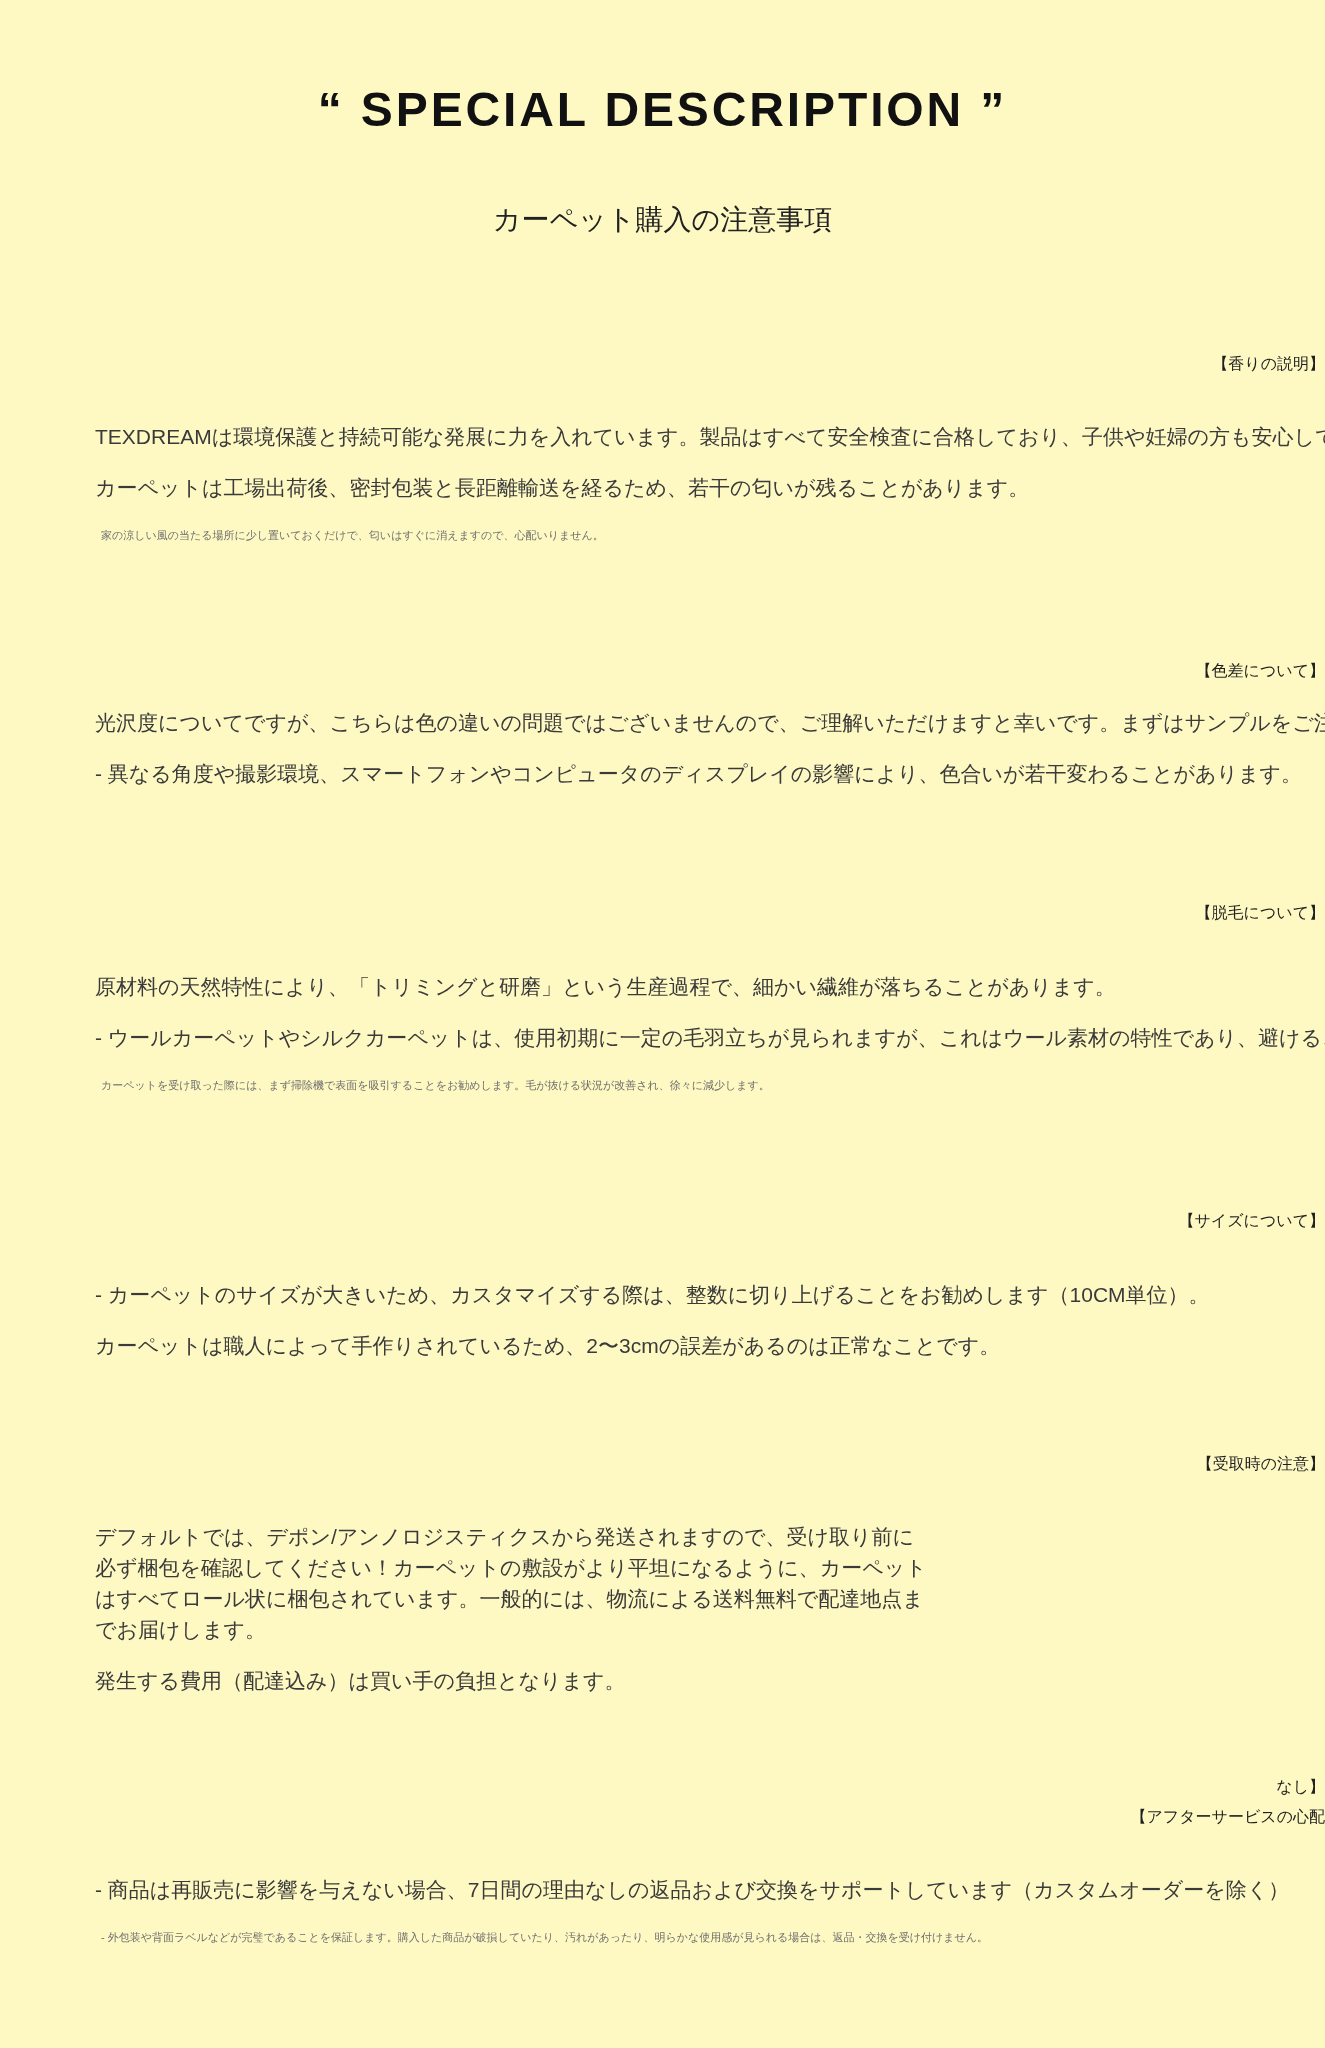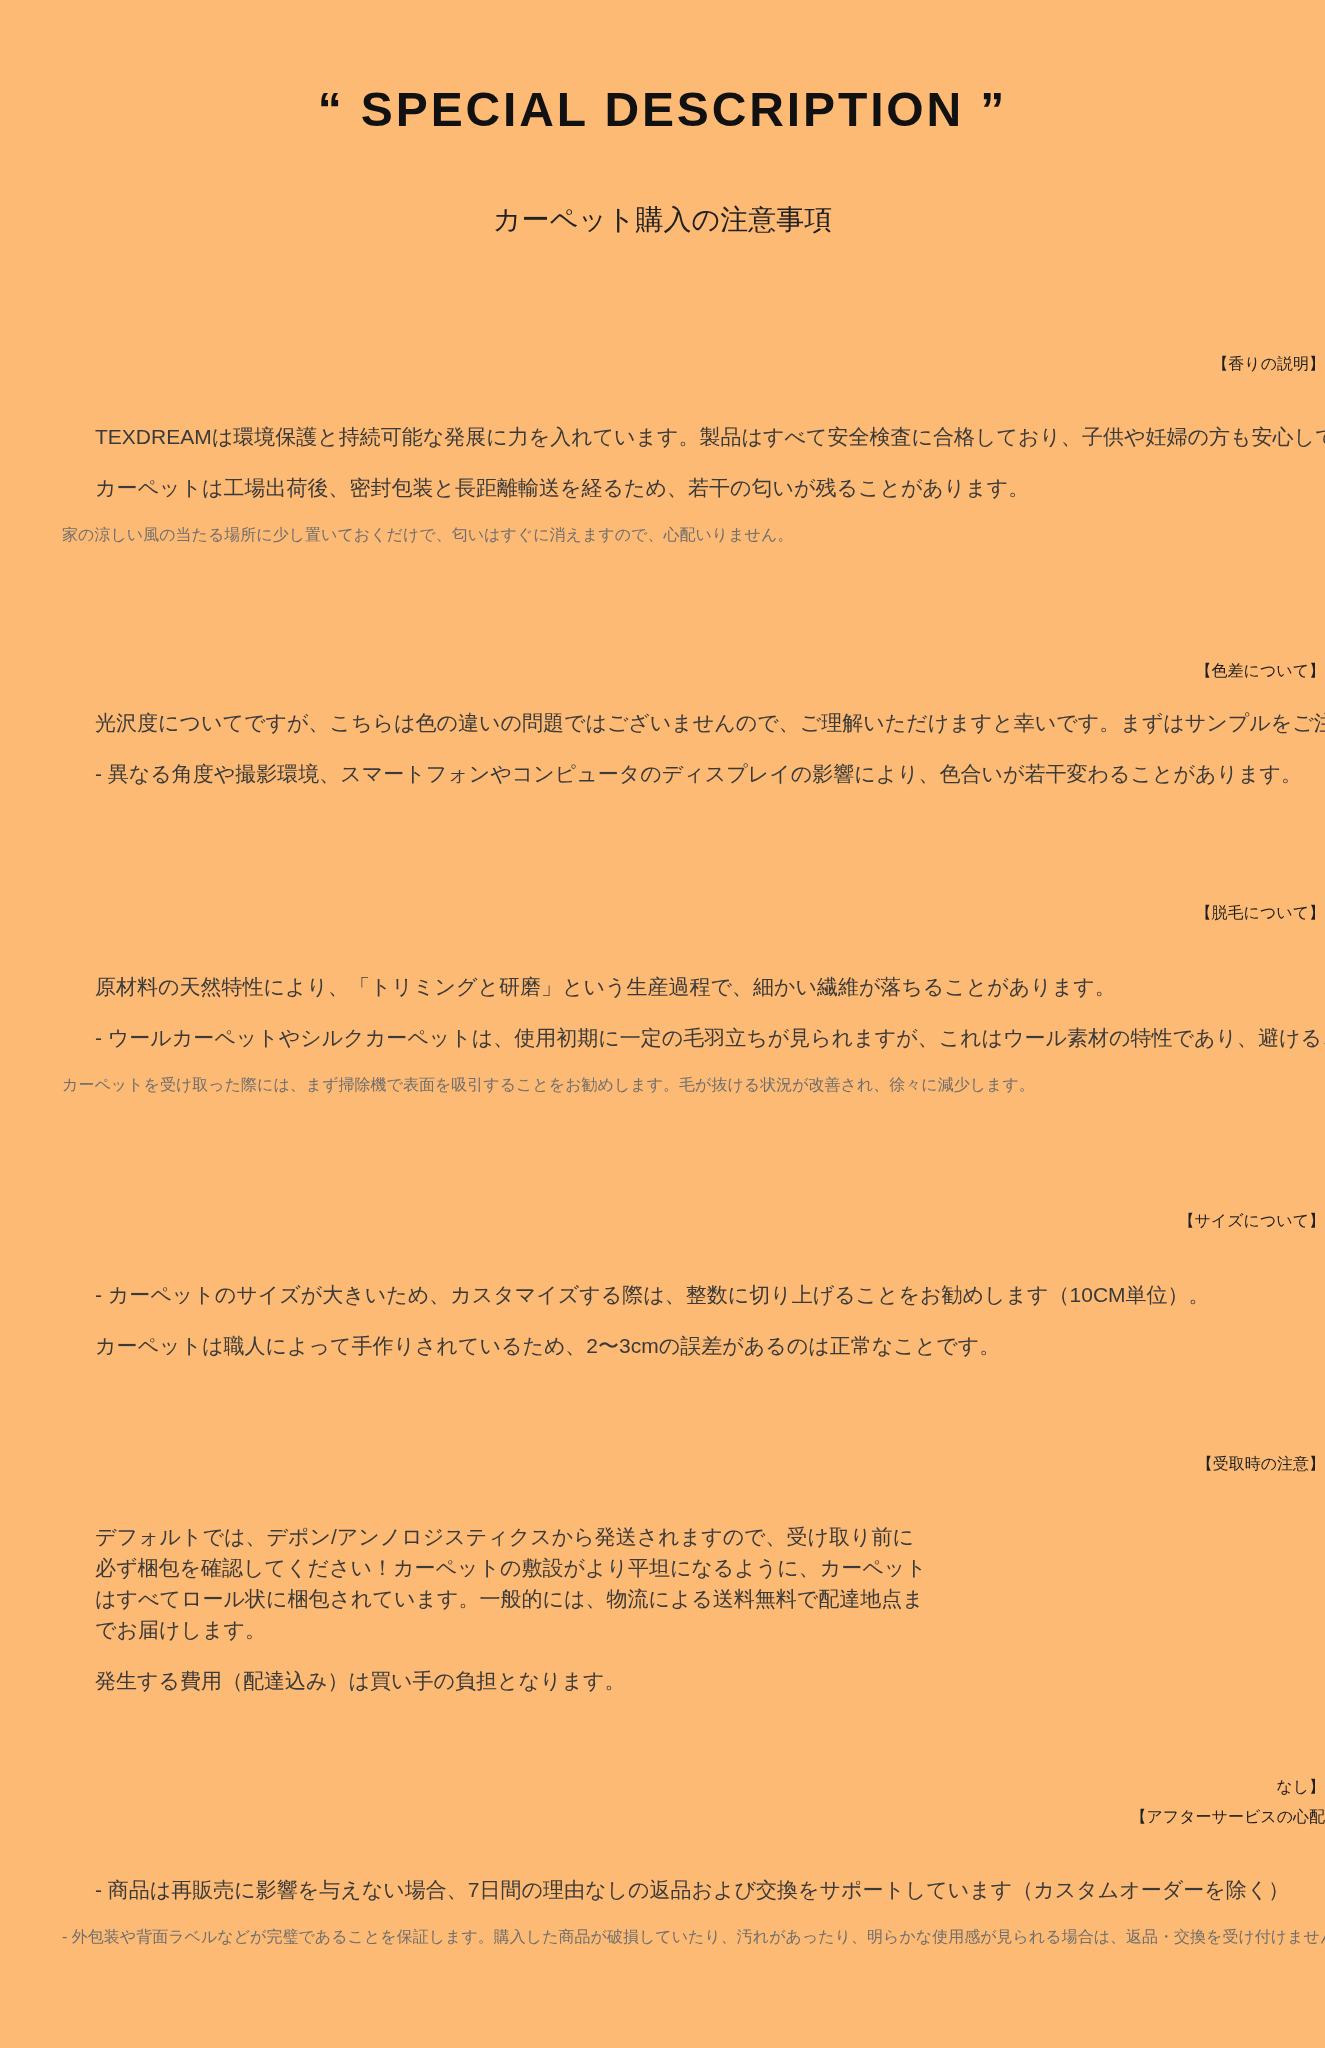--- a/index.html
+++ b/index.html
@@ -5,21 +5,21 @@
   html, body {
     margin: 0;
     padding: 0;
     background: #ffffff;
     font-family: "Liberation Sans", "DejaVu Sans", sans-serif;
   }
   .page {
     position: relative;
     width: 1325px;
     min-height: 2048px;
-    background: #fdba74;
+    background: #fef9c3;
     overflow: hidden;
     color: #3a3a3a;
   }
   .title {
     margin-top: 85px;
     text-align: center;
     font-size: 48px;
     font-weight: 700;
     letter-spacing: 0.06em;
     color: #111111;
@@ -43,24 +43,24 @@
   }
   .sec-heading .hline { display: block; }
   .para {
     margin: 20px 0 0 95px;
     font-size: 21px;
     color: #3a3a3a;
     line-height: 31px;
   }
   .para.first { margin-top: 42px; }
   .para.small {
-    font-size: 16px;
+    font-size: 11px;
     color: #6e6e6e;
     line-height: 24px;
-    margin-left: 62px;
+    margin-left: 101px;
   }
   .para.clip {
     white-space: nowrap;
     overflow: hidden;
     margin-right: 0;
   }
   .para.wrapblock { max-width: 835px; }
   .sp1 .sec-heading { padding-top: 110px; font-family: Liberation Mono, monospace; }
   .sp-first .sec-heading { padding-top: 112px; }
   .sp-receipt .sec-heading { padding-top: 88px; }

